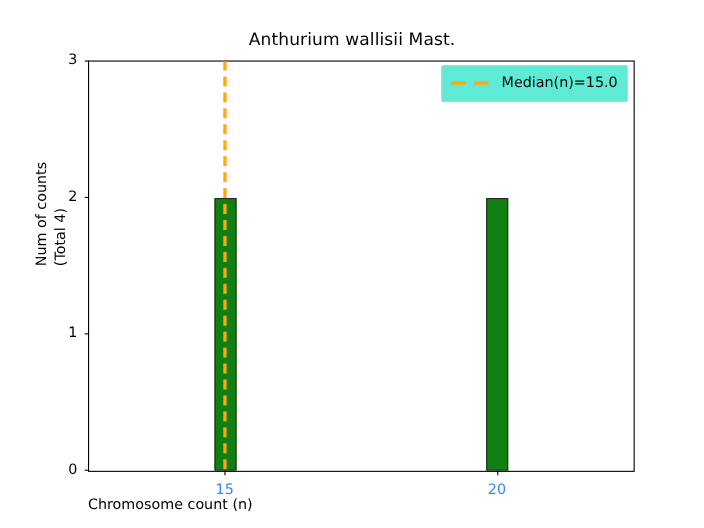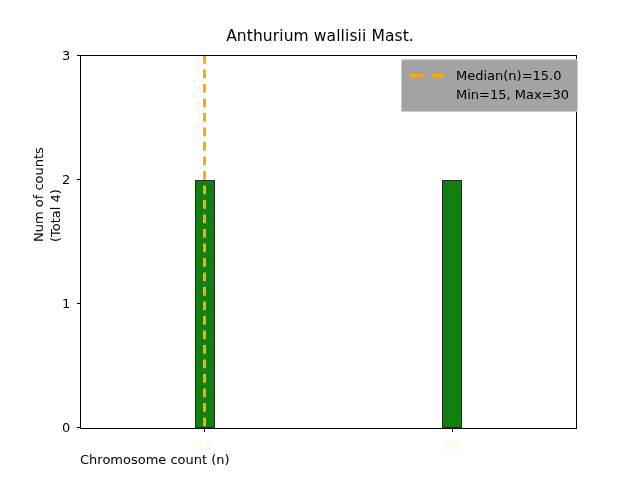--- a/index.html
+++ b/index.html
@@ -93,21 +93,21 @@
     width: 1.05px;
     height: 3.7px;
     background: #000000;
   }
   .xticklabel {
     position: absolute;
     top: 100%;
     margin-top: 6px;
     transform: translateX(-50%);
     font-size: 13px;
-    color: #fef9c3;
+    color: #3b82f6;
     white-space: nowrap;
   }
   
   #xlabel {
     position: absolute;
     left: 80px;
     top: 452px;
     width: 497px;
     text-align: left;
     font-size: 13px;
@@ -122,21 +122,21 @@
     color: #000000;
     white-space: nowrap;
   }
   #ylabel-main  { left: 31px; }
   #ylabel-total { left: 48px; }
   
   #legend {
     position: absolute;
     left: 400px;
     top: 58px;
-    background: #a3a3a3;
+    background: #5eead4;
     border: 0.9px solid #cccccc;
     border-radius: 2px;
     padding: 6px 8px 7px 8px;
     box-sizing: border-box;
   }
   .legend-row {
     display: flex;
     align-items: center;
     height: 19px;
   }
@@ -201,24 +201,20 @@
     </div>
     <div class="xtick" style="left: 370.75px;">
       <span class="xticklabel">20</span>
     </div>
 
     <div id="legend" style="left:320px; top:3px;">
       <div class="legend-row">
         <span class="legend-swatch"></span>
         <span class="legend-text">Median(n)=15.0</span>
       </div>
-      <div class="legend-row">
-        <span class="legend-swatch blank"></span>
-        <span class="legend-text">Min=15, Max=30</span>
-      </div>
     </div>
 
   </div>
 
   <div id="xlabel">Chromosome count (n)</div>
 
   <div class="ylabel-line" id="ylabel-main">Num of counts</div>
 
   <div class="ylabel-line" id="ylabel-total">(Total 4)</div>
 

